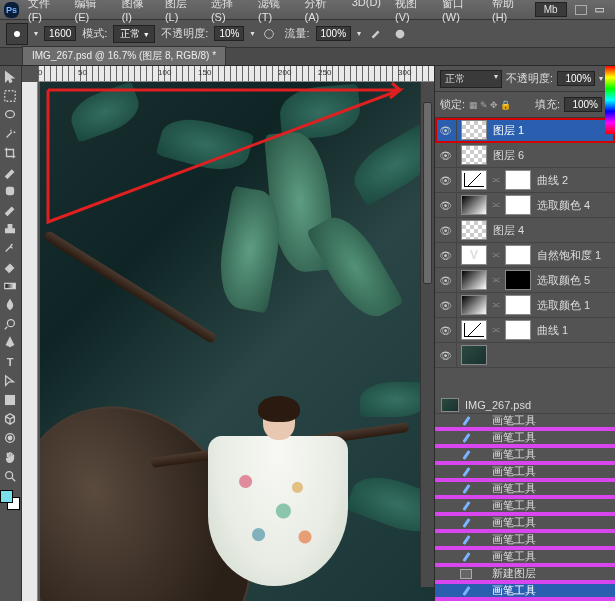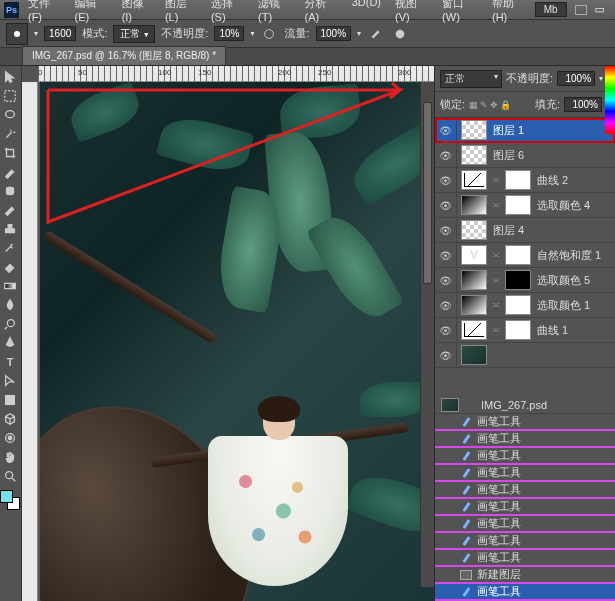--- a/index.html
+++ b/index.html
@@ -1,18 +1,18 @@
 <!DOCTYPE html>
 <html><head>
 <meta charset="utf-8">
 <style>
 *{margin:0;padding:0;box-sizing:border-box;font-family:"Microsoft YaHei",Arial,sans-serif;font-size:11px;user-select:none}
 body{width:615px;height:601px;background:#535353;overflow:hidden;position:relative}
 .menubar{height:20px;background:linear-gradient(#6a6a6a,#5a5a5a);display:flex;align-items:center;padding:0 4px;gap:2px;color:#e0e0e0;border-bottom:1px solid #333}
-.ps-icon{width:16px;height:16px;background:#0a1e3a;color:#7ab3ff;display:flex;align-items:center;justify-content:center;font-weight:bold;font-size:9px;border-radius:0}
+.ps-icon{width:16px;height:16px;background:#0a1e3a;color:#7ab3ff;display:flex;align-items:center;justify-content:center;font-weight:bold;font-size:9px;border-radius:6px}
 .menu-item{padding:2px 7px;cursor:pointer}
 .menu-extras{margin-left:auto;display:flex;align-items:center;gap:8px;padding-right:6px}
 .mb-box{background:#3a3a3a;border:1px solid #222;padding:1px 8px;font-size:10px}
 .optionsbar{height:28px;background:#535353;display:flex;align-items:center;padding:2px 6px;gap:6px;border-bottom:1px solid #333;color:#ddd;font-size:10px}
 .opt-swatch{width:22px;height:22px;background:#404040;border:1px solid #222;display:flex;align-items:center;justify-content:center}
 .brush-dot{width:6px;height:6px;border-radius:50%;background:#fff}
 .opt-num{background:#3a3a3a;border:1px solid #222;padding:1px 4px;min-width:30px;color:#fff;font-size:10px}
 .opt-sel{background:#3a3a3a;border:1px solid #222;padding:1px 6px;color:#fff;font-size:10px;position:relative}
 .opt-sel::after{content:"▾";margin-left:4px;font-size:8px}
 .tabbar{height:18px;background:#4a4a4a;display:flex;align-items:flex-end;padding-left:22px;border-bottom:1px solid #2a2a2a}
@@ -60,24 +60,24 @@
 .thumb.curve::after{content:"";position:absolute;inset:2px;border-bottom:1.5px solid #000;border-left:1.5px solid #000}
 .thumb.curve::before{content:"";position:absolute;left:2px;bottom:2px;right:2px;top:2px;background:linear-gradient(135deg,transparent 48%,#000 48%,#000 52%,transparent 52%)}
 .thumb.mask{background:#fff}
 .thumb.mask.dark{background:#000}
 .thumb.img{background:linear-gradient(135deg,#2a4a40,#1a3030)}
 .thumb.vib{background:#fff;display:flex;align-items:center;justify-content:center;font-weight:bold;font-size:12px}
 .link-gap{width:10px;display:flex;align-items:center;justify-content:center;color:#999;font-size:8px}
 .lname{flex:1;padding-left:2px;white-space:nowrap;overflow:hidden}
 .divider{height:18px;background:#474747;border-top:1px solid #2a2a2a;border-bottom:1px solid #2a2a2a;display:flex;align-items:center}
 .div-tab{background:#535353;padding:2px 10px;font-size:10px;color:#ddd;border-right:1px solid #2a2a2a}
-.hist-head{height:18px;display:flex;align-items:center;padding-left:6px;gap:22px;border-bottom:1px solid #444}
+.hist-head{height:18px;display:flex;align-items:center;padding-left:6px;gap:6px;border-bottom:1px solid #444}
 .hist-thumb{width:18px;height:14px;background:linear-gradient(135deg,#2a4a40,#1a3030);border:1px solid #888}
 .history{flex:0 0 auto;max-height:212px;overflow-y:auto;background:#535353}
-.hist{display:flex;align-items:center;height:17px;border-bottom:2px solid #d946ef;padding-left:24px;gap:4px}
+.hist{display:flex;align-items:center;height:17px;border-bottom:4px solid #d946ef;padding-left:24px;gap:19px}
 .hist.active{background:#2a5fb0;color:#fff}
 .hicon{width:14px;height:14px;display:flex;align-items:center;justify-content:center;font-size:10px}
 .hicon.brush::before{content:"";width:3px;height:10px;background:#7ab3ff;transform:rotate(35deg);border-radius:1px}
 .hicon.layer-i::before{content:"";width:10px;height:8px;border:1px solid #aaa;background:#666}
 .color-strip{position:absolute;top:0;right:0;width:10px;height:68px;background:linear-gradient(#f00,#ff0,#0f0,#0ff,#00f,#f0f,#f00)}
 .scroll-v{position:absolute;top:16px;right:0;width:14px;bottom:14px;background:#4a4a4a;border-left:1px solid #333}
 .scroll-v::before{content:"";position:absolute;top:20px;left:2px;right:2px;height:180px;background:#6b6b6b;border:1px solid #333;border-radius:2px}
 .opt-icon{width:18px;height:18px;display:flex;align-items:center;justify-content:center;color:#ccc;cursor:pointer}
 .opt-icon svg{width:14px;height:14px;fill:#ccc}
 </style>

